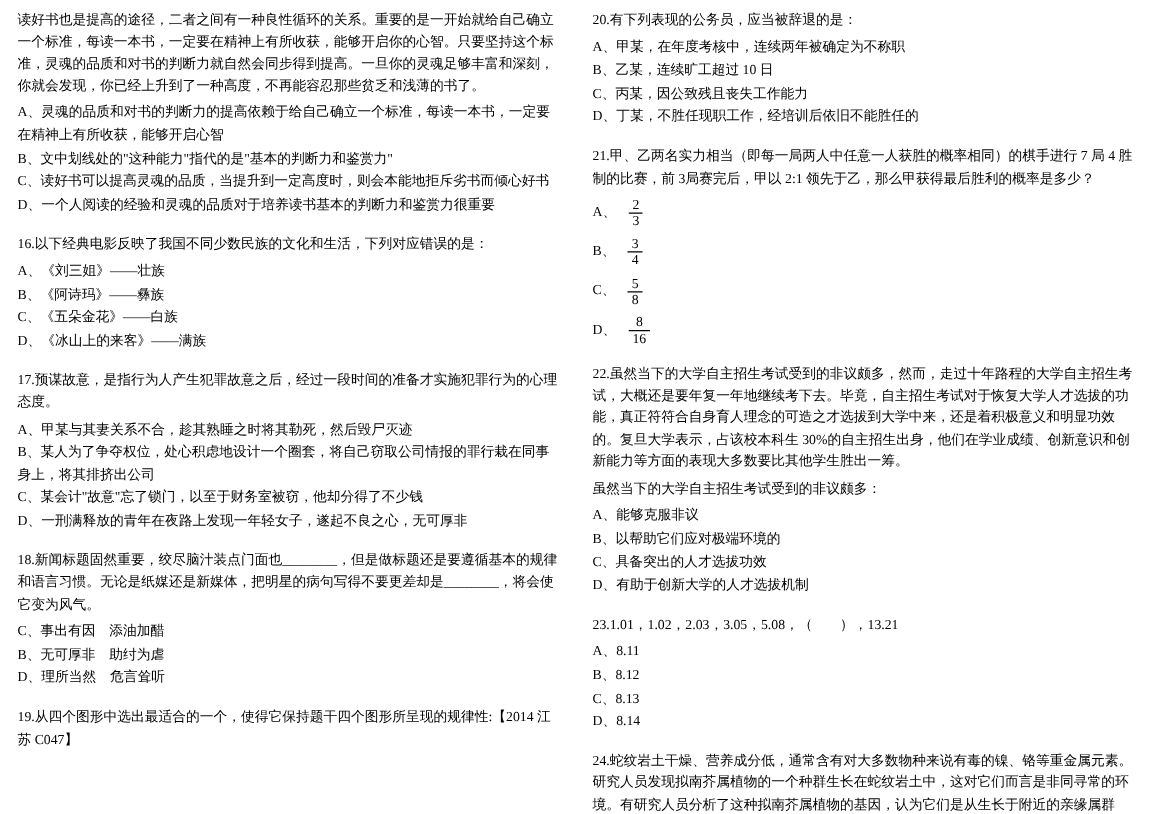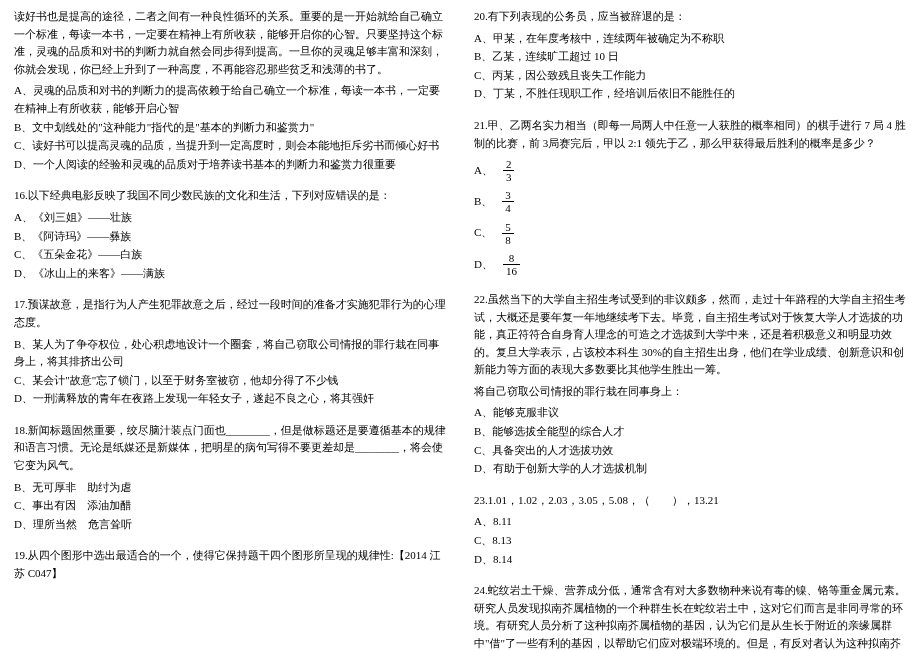--- a/index.html
+++ b/index.html
@@ -49,29 +49,30 @@
   <div class="q-block">
     <div class="para">16.以下经典电影反映了我国不同少数民族的文化和生活，下列对应错误的是：</div>
     <div class="opt">A、《刘三姐》——壮族</div>
     <div class="opt">B、《阿诗玛》——彝族</div>
     <div class="opt">C、《五朵金花》——白族</div>
     <div class="opt">D、《冰山上的来客》——满族</div>
   </div>
 
   <div class="q-block">
     <div class="para">17.预谋故意，是指行为人产生犯罪故意之后，经过一段时间的准备才实施犯罪行为的心理态度。</div>
+    <div class="opt">A、甲某与其妻关系不合，趁其熟睡之时将其勒死，然后毁尸灭迹</div>
     <div class="opt">B、某人为了争夺权位，处心积虑地设计一个圈套，将自己窃取公司情报的罪行栽在同事身上，将其排挤出公司</div>
     <div class="opt">C、某会计"故意"忘了锁门，以至于财务室被窃，他却分得了不少钱</div>
-    <div class="opt">D、一刑满释放的青年在夜路上发现一年轻女子，遂起不良之心，将其强奸</div>
+    <div class="opt">D、一刑满释放的青年在夜路上发现一年轻女子，遂起不良之心，无可厚非</div>
   </div>
 
   <div class="q-block">
     <div class="para">18.新闻标题固然重要，绞尽脑汁装点门面也________，但是做标题还是要遵循基本的规律和语言习惯。无论是纸媒还是新媒体，把明星的病句写得不要更差却是________，将会使它变为风气。</div>
+    <div class="opt">C、事出有因　添油加醋</div>
     <div class="opt">B、无可厚非　助纣为虐</div>
-    <div class="opt">C、事出有因　添油加醋</div>
     <div class="opt">D、理所当然　危言耸听</div>
   </div>
 
   <div class="q-block">
     <div class="para">19.从四个图形中选出最适合的一个，使得它保持题干四个图形所呈现的规律性:【2014 江苏 C047】</div>
 
   </div>
 
 </div>
 
@@ -114,30 +115,31 @@
           <span class="frac">
             <span class="num">8</span>
             <span class="den">16</span>
           </span>
         </div>
       </div>
   </div>
 
   <div class="q-block">
     <div class="para">22.虽然当下的大学自主招生考试受到的非议颇多，然而，走过十年路程的大学自主招生考试，大概还是要年复一年地继续考下去。毕竟，自主招生考试对于恢复大学人才选拔的功能，真正符符合自身育人理念的可造之才选拔到大学中来，还是着积极意义和明显功效的。复旦大学表示，占该校本科生 30%的自主招生出身，他们在学业成绩、创新意识和创新能力等方面的表现大多数要比其他学生胜出一筹。</div>
-    <div class="para">将自己窃取公司情报的罪行栽在同事身上：</div>
+    <div class="para">虽然当下的大学自主招生考试受到的非议颇多：</div>
     <div class="opt">A、能够克服非议</div>
-    <div class="opt">B、能够选拔全能型的综合人才</div>
+    <div class="opt">B、以帮助它们应对极端环境的</div>
     <div class="opt">C、具备突出的人才选拔功效</div>
     <div class="opt">D、有助于创新大学的人才选拔机制</div>
   </div>
 
   <div class="q-block">
     <div class="para">23.1.01，1.02，2.03，3.05，5.08，（　　），13.21</div>
     <div class="opt">A、8.11</div>
+    <div class="opt">B、8.12</div>
     <div class="opt">C、8.13</div>
     <div class="opt">D、8.14</div>
   </div>
 
   <div class="q-block">
     <div class="para">24.蛇纹岩土干燥、营养成分低，通常含有对大多数物种来说有毒的镍、铬等重金属元素。研究人员发现拟南芥属植物的一个种群生长在蛇纹岩土中，这对它们而言是非同寻常的环境。有研究人员分析了这种拟南芥属植物的基因，认为它们是从生长于附近的亲缘属群中"借"了一些有利的基因，以帮助它们应对极端环境的。但是，有反对者认为这种拟南芥属植物是通过原有基因变异的方式获得遗传变异来适应环境的。</div>
 
   </div>
 
 </div>

